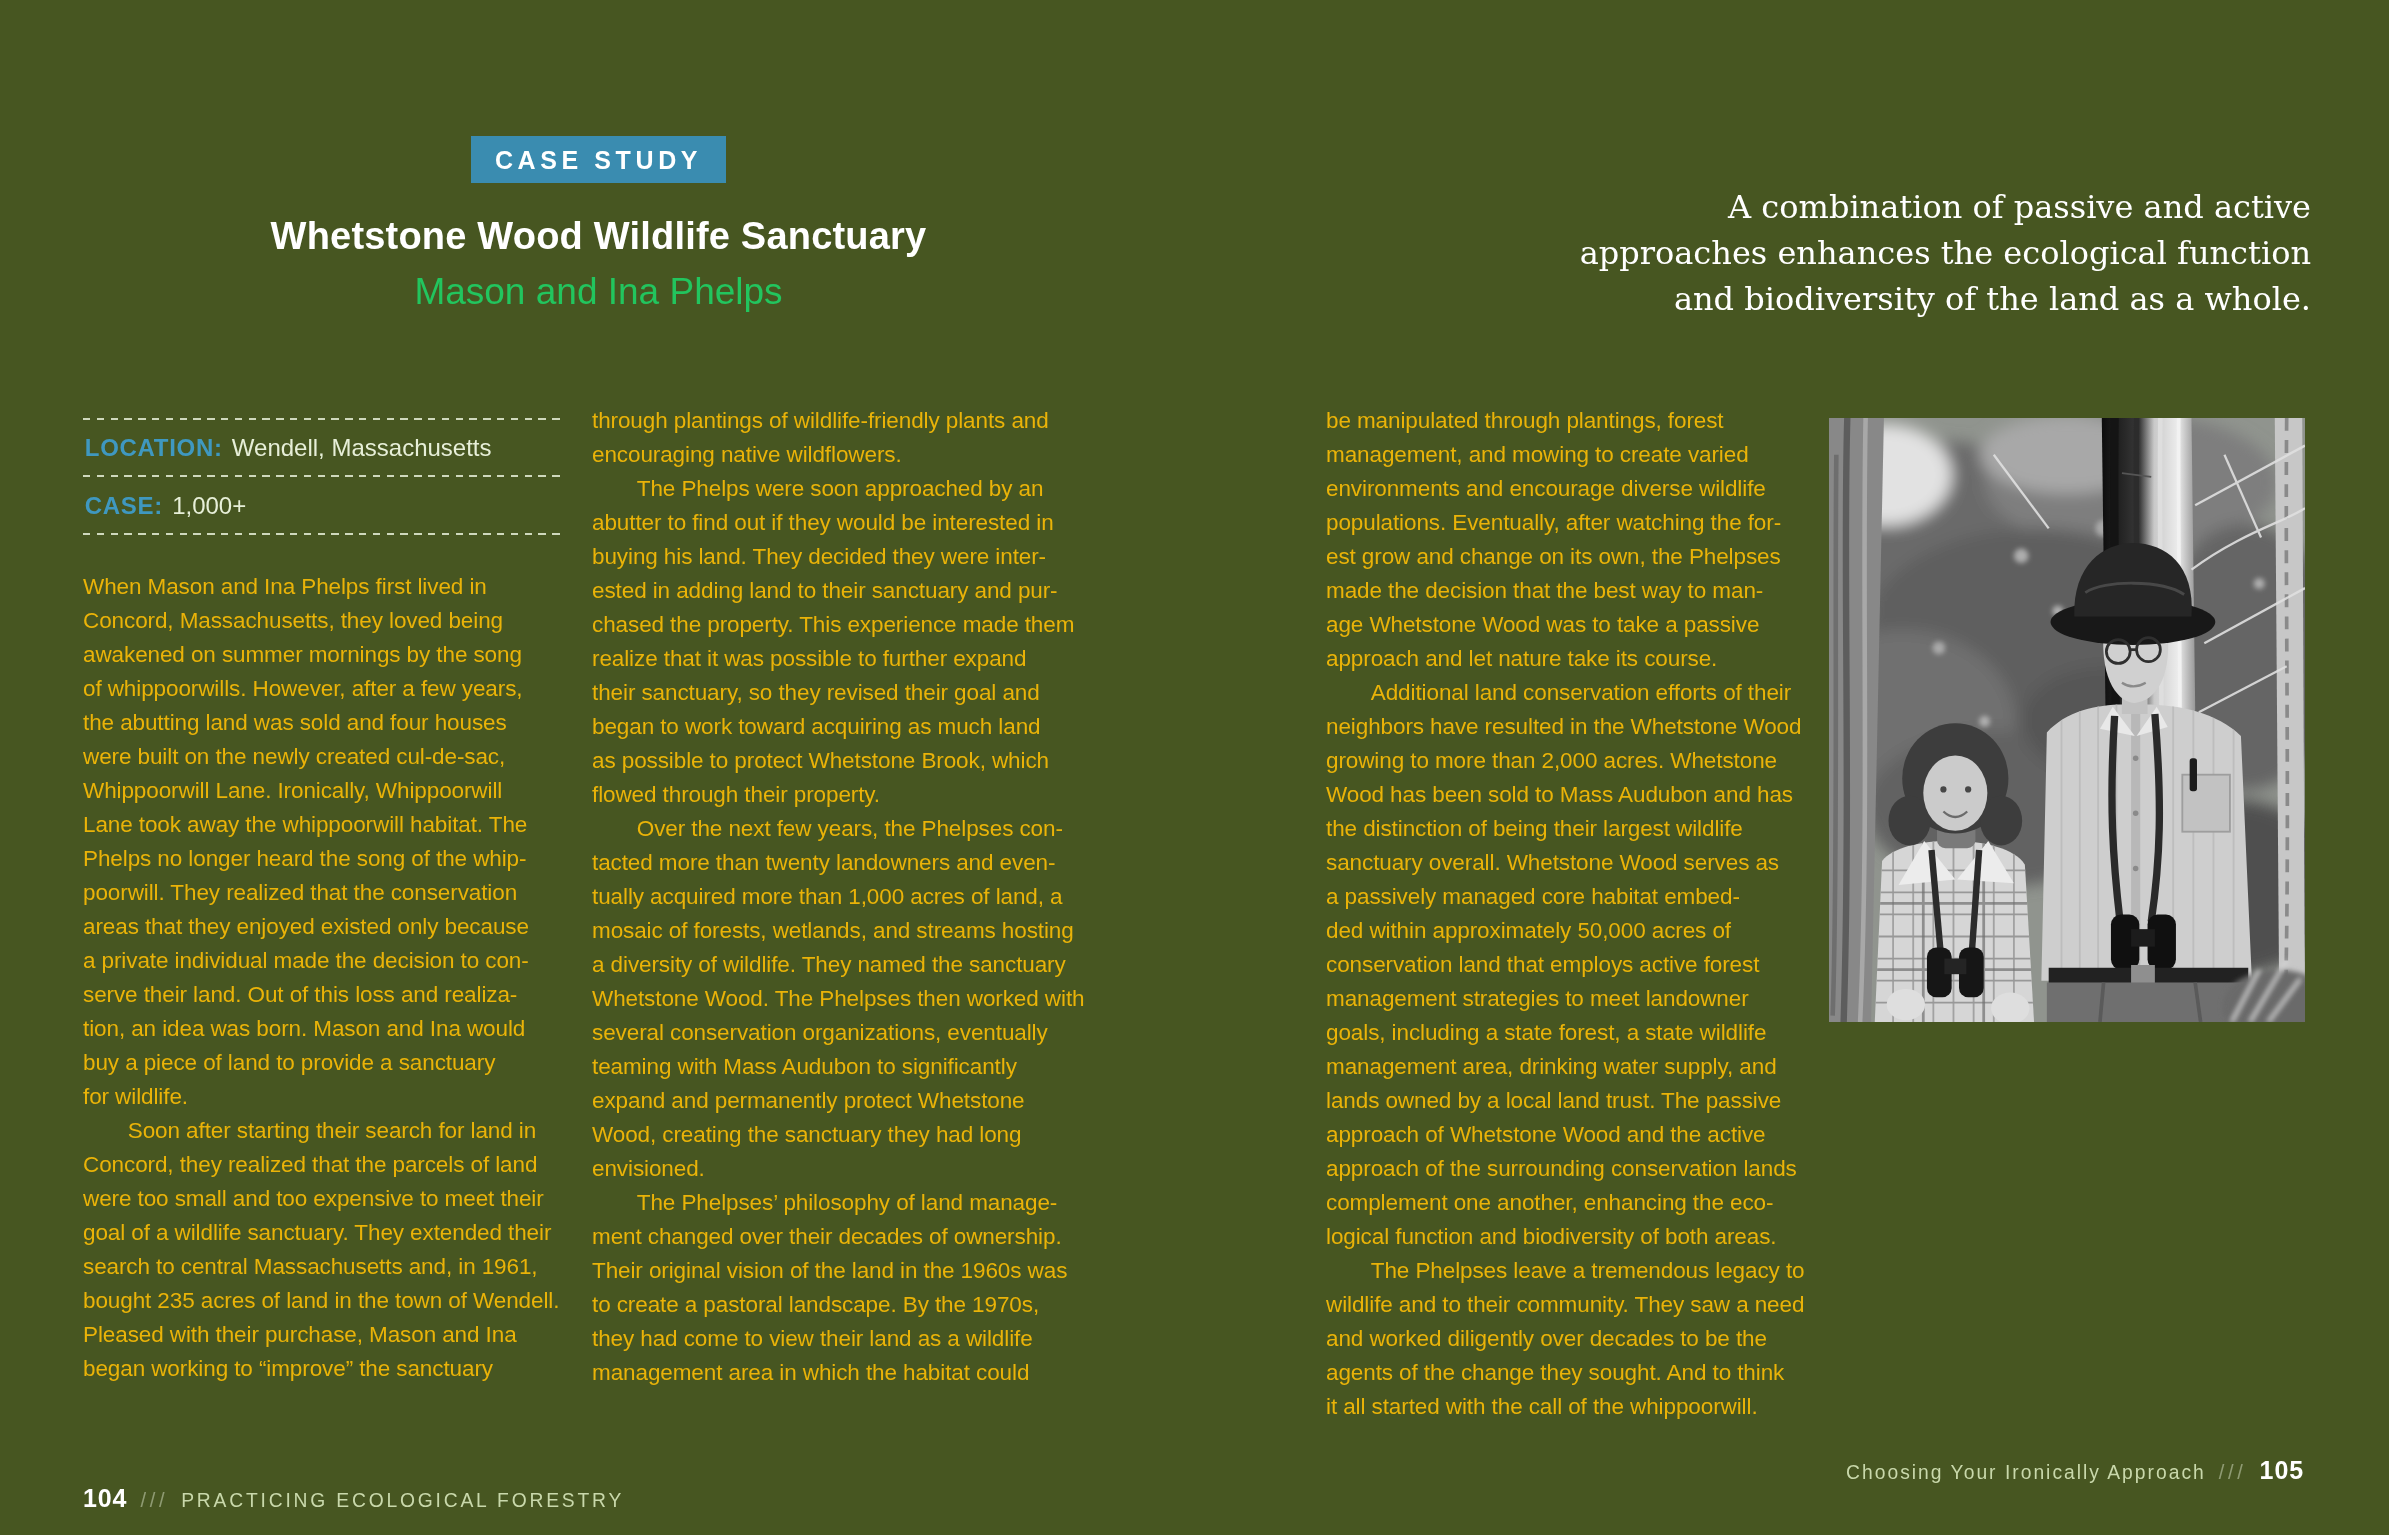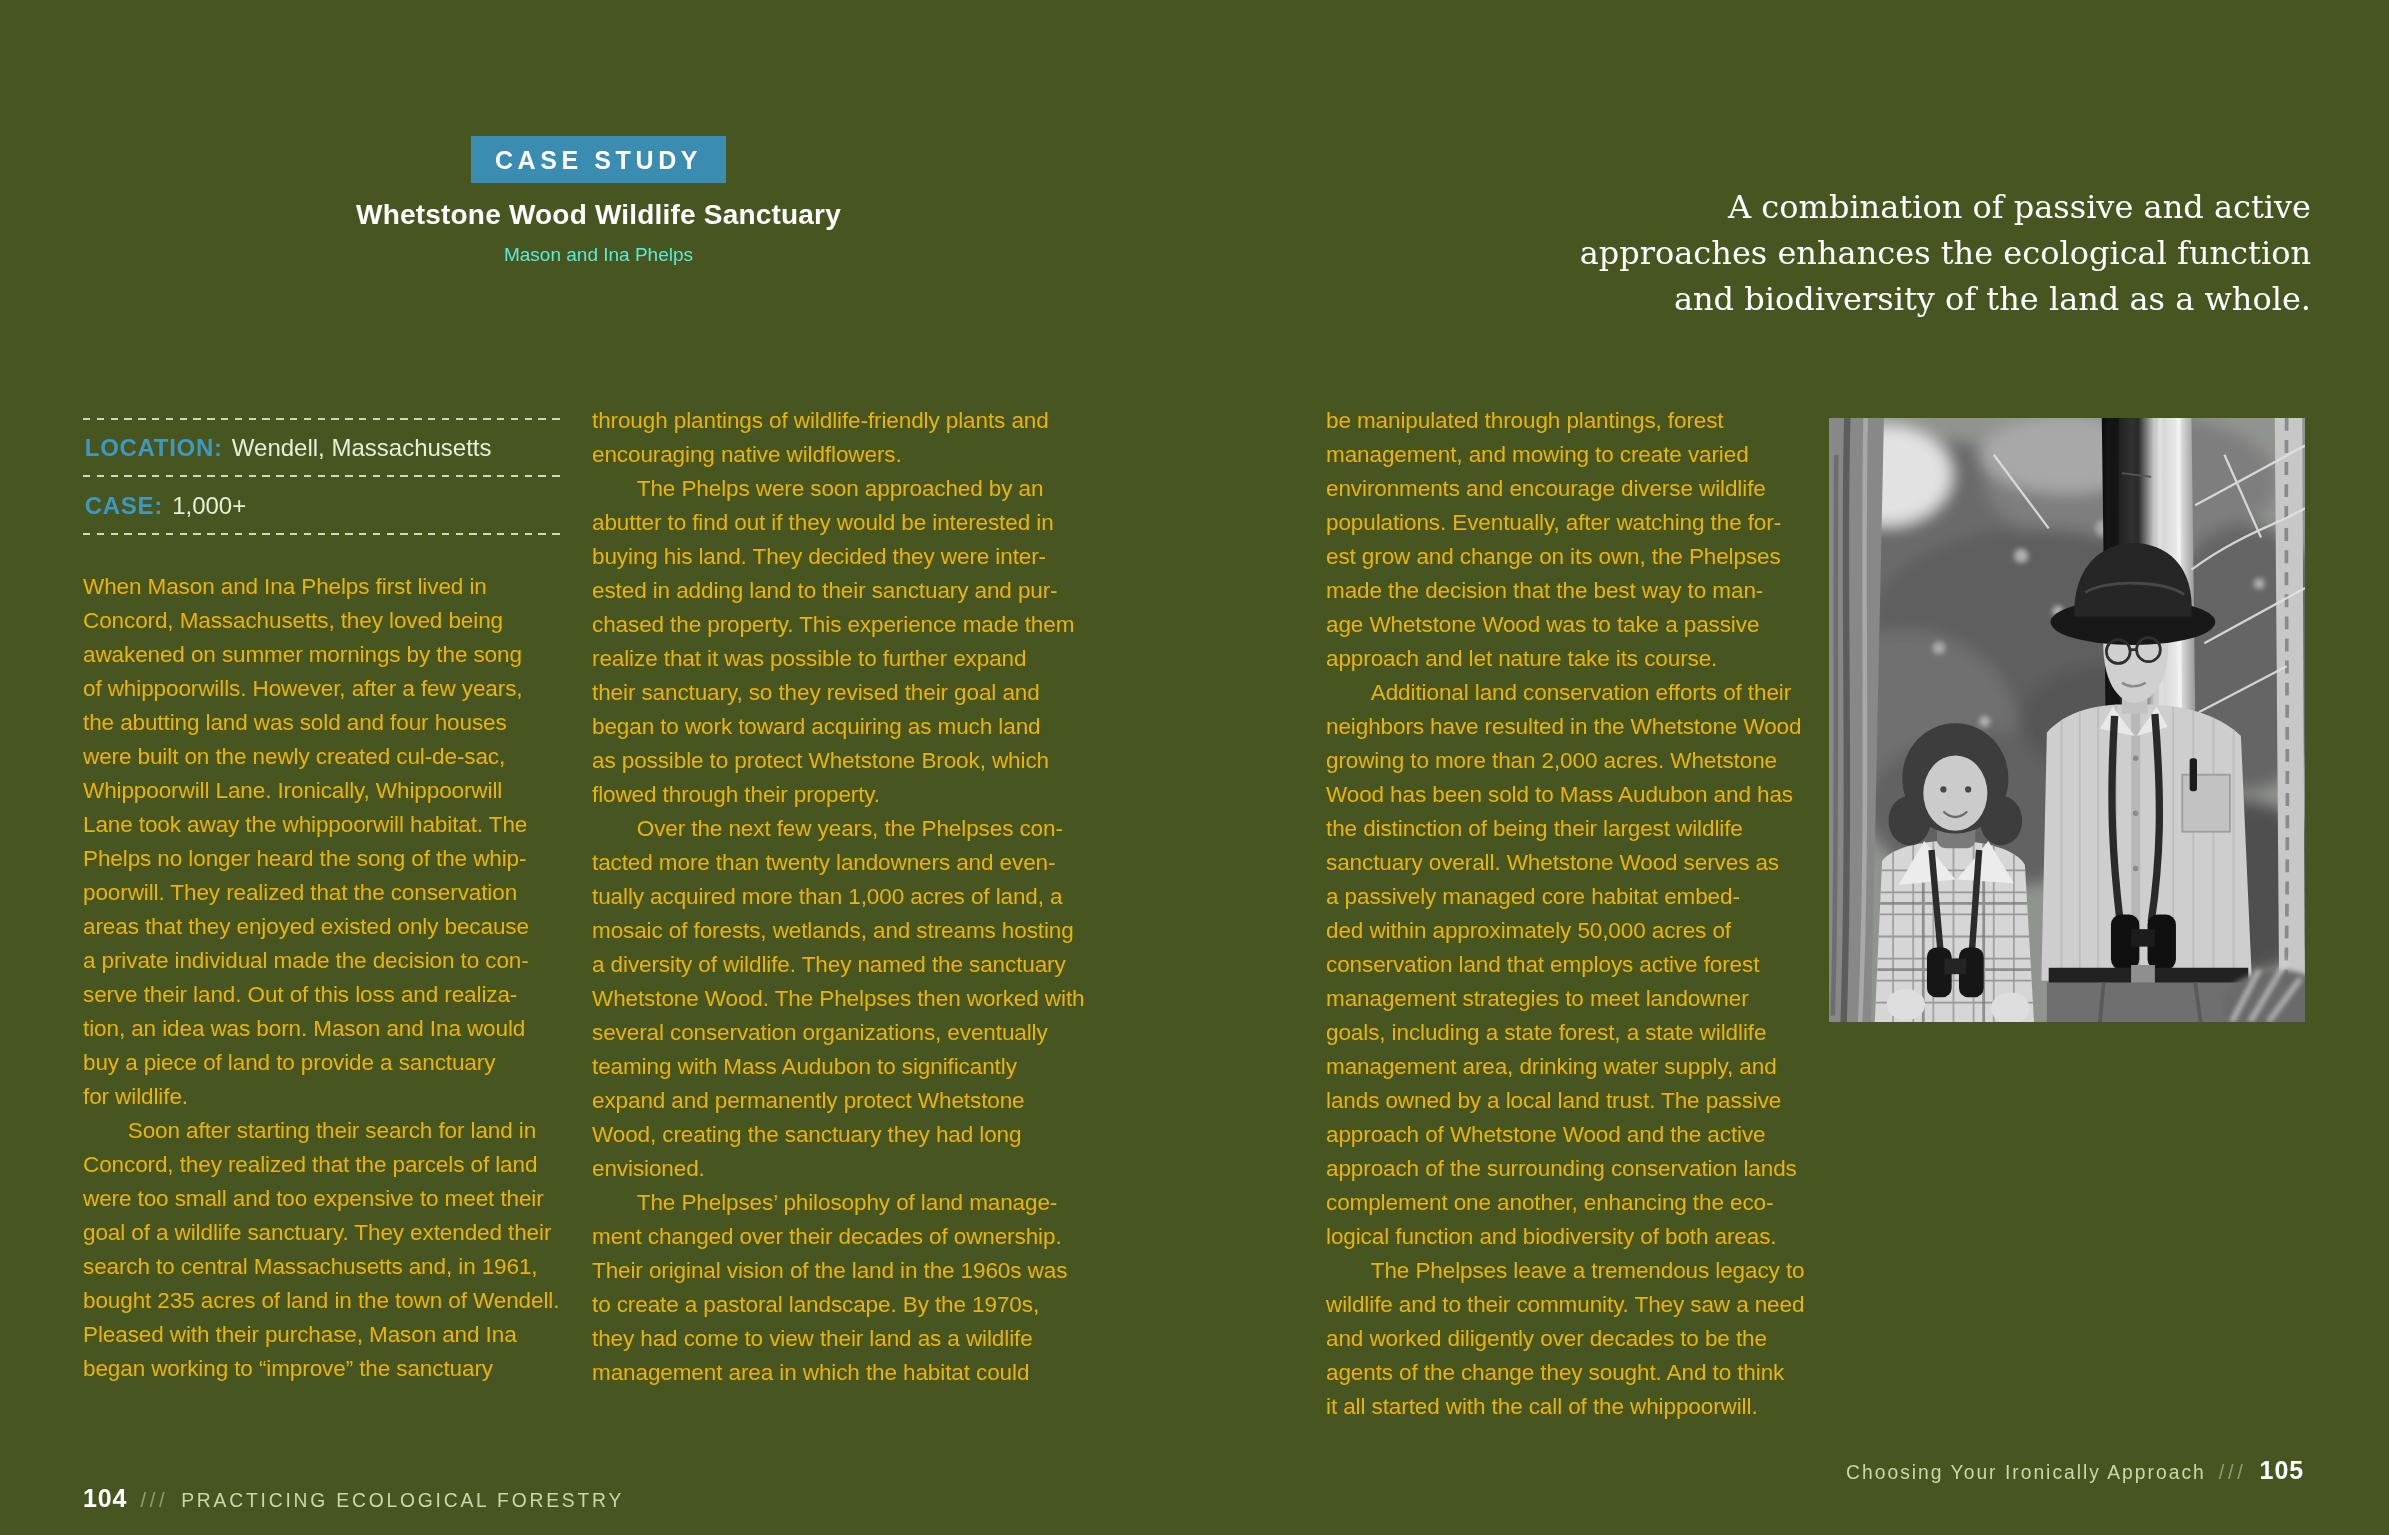--- a/index.html
+++ b/index.html
@@ -17,30 +17,30 @@
   .badge {
     display: inline-block;
     background: #3a8cb0;
     color: #ffffff;
     font-weight: bold;
     font-size: 25px;
     letter-spacing: 4.6px;
     padding: 10px 24px 8.3px 24px;
   }
   .title {
-    margin: 16px 0 0 0;
+    margin: 32px 0 0 0;
     color: #ffffff;
-    font-size: 28px;
+    font-size: 38px;
     font-weight: bold;
     letter-spacing: 0.2px;
   }
   .subtitle {
     margin: 13px 0 0 0;
-    color: #5eead4;
-    font-size: 19px;
+    color: #22c55e;
+    font-size: 37px;
     font-weight: normal;
   }
 
   
   .infobox { left: 83px; top: 418px; width: 482px; }
   .dash {
     height: 1.8px;
     background: repeating-linear-gradient(90deg, rgba(231,239,216,0.85) 0 7.4px, transparent 7.4px 13.8px);
   }
   .info-row { padding: 14.7px 1.8px 13px 1.8px; font-size: 24px; color: #e7efd8; }

